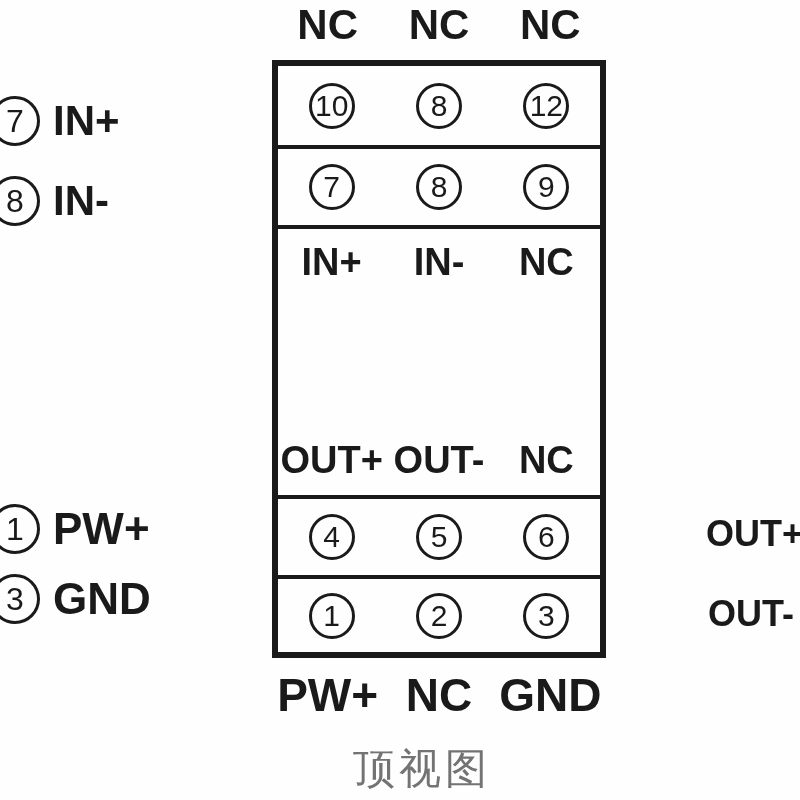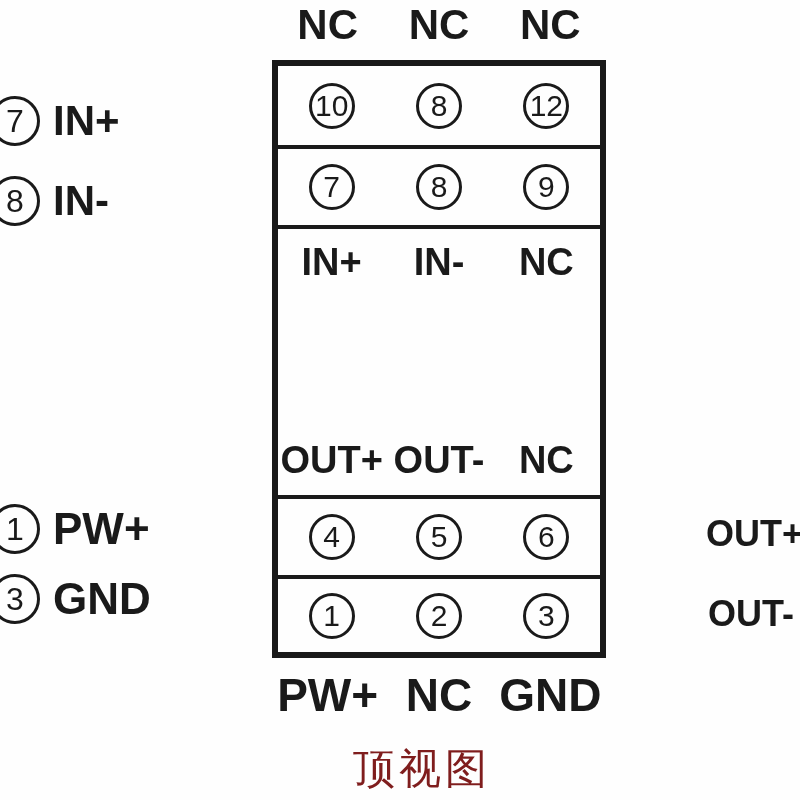--- a/index.html
+++ b/index.html
@@ -65,21 +65,21 @@
   .left-1 { left:-10px; top:96px;  font-size:42px; }
   .left-2 { left:-10px; top:176px; font-size:42px; }
   .left-3 { left:-10px; top:504px; font-size:44px; }
   .left-4 { left:-10px; top:574px; font-size:44px; }
   .right-label { position:absolute; font-weight:700; font-size:36px; line-height:1.2; }
   .right-1 { left:706px; top:512px; }
   .right-2 { left:708px; top:592px; }
   
   .caption {
     position:absolute; left:272px; top:746px; width:300px; text-align:center;
-    font-family:"DejaVu Serif", serif; font-size:42px; color:#7f1d1d;
+    font-family:"DejaVu Serif", serif; font-size:42px; color:#737373;
     letter-spacing:4px; line-height:1.1;
   }
 </style>
 </head>
 <body>
 
 <div class="canvas">
 
   <div class="top-labels">
     <span>NC</span>

